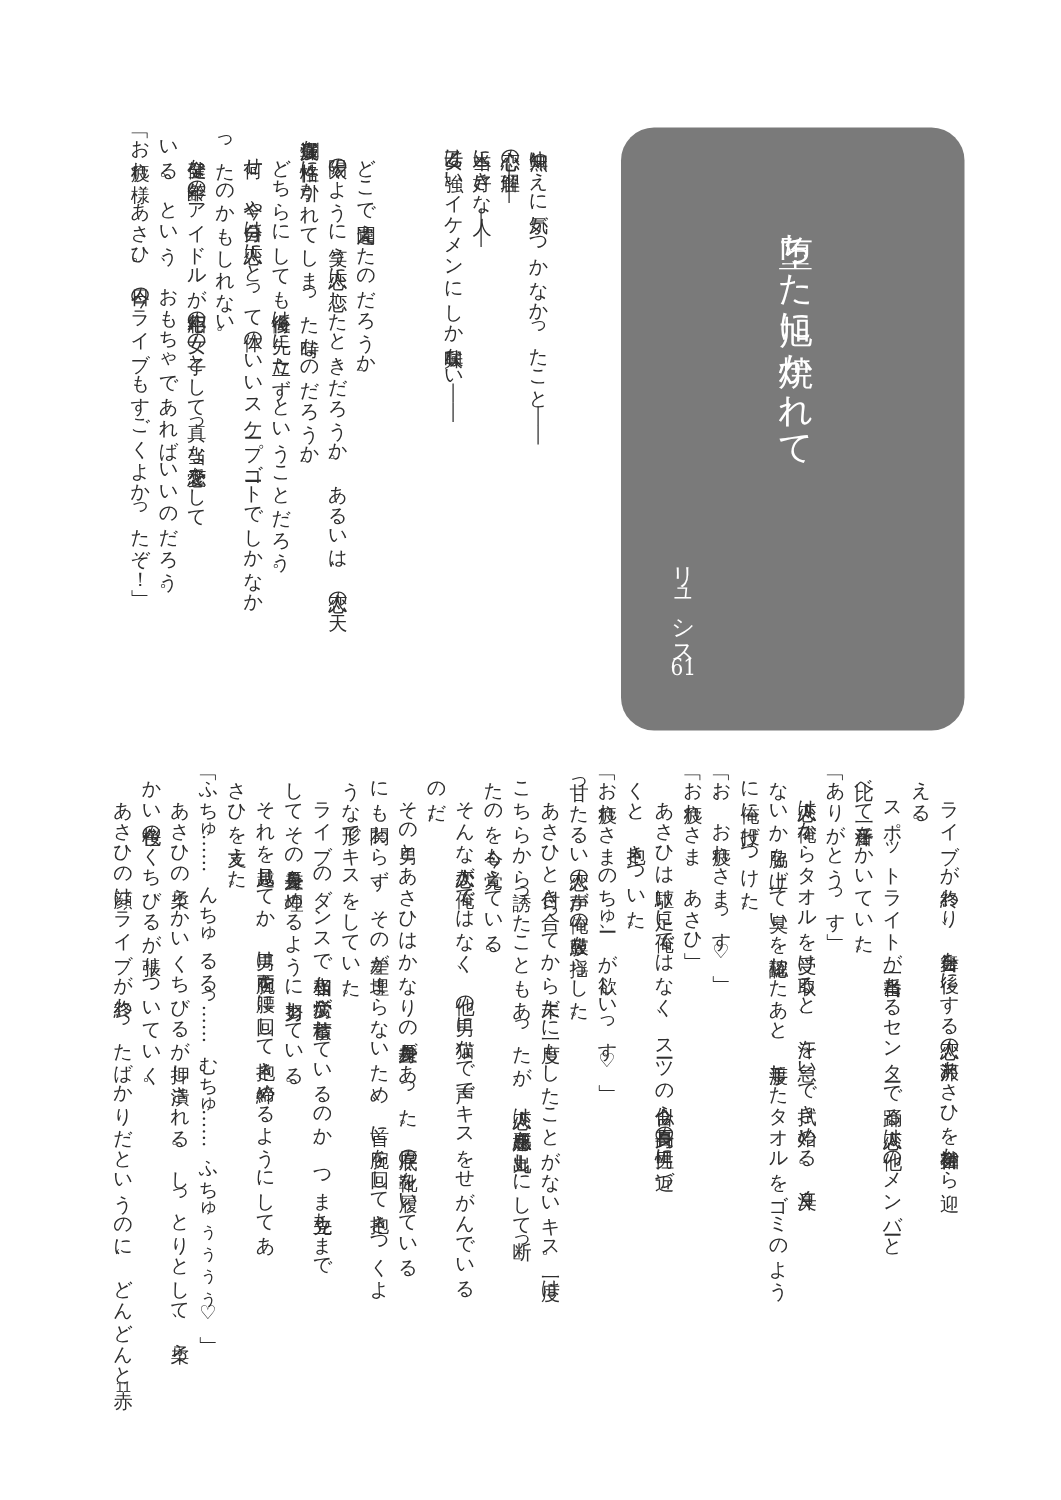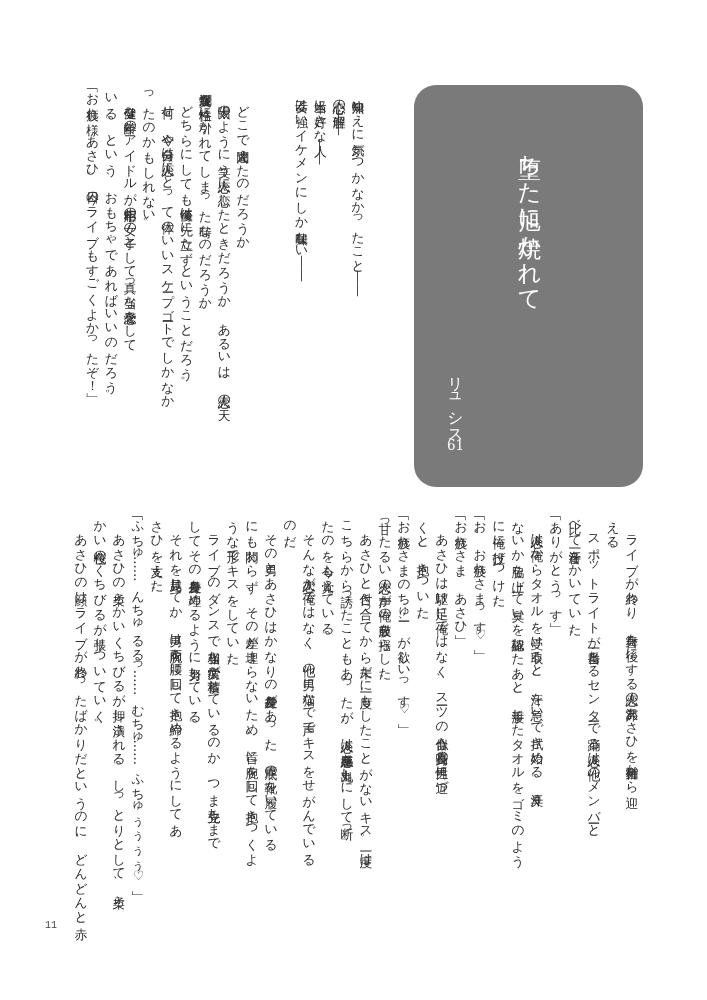--- a/index.html
+++ b/index.html
@@ -39,22 +39,22 @@
   }
   .author {
     position: absolute; left: 33px; top: 281px;
     writing-mode: vertical-rl; -webkit-writing-mode: vertical-rl;
     font-size: 15.5px; line-height: 15.5px;
     color: #ffffff; white-space: nowrap;
   }
   .tcy { text-combine-upright: all; -webkit-text-combine: horizontal; }
 
   .page-number {
-    position: absolute; left: 45px; top: 920px;
-    font-family: Liberation Mono, monospace;
+    position: absolute; left: 77px; top: 920px;
+    font-family: Liberation Sans, sans-serif;
     font-size: 10px; color: #444444;
   }
 </style>
 </head>
 <body>
 
 <div class="page">
 
   <div class="title-box">
     <div class="title">堕ちた旭に焼かれて</div>

